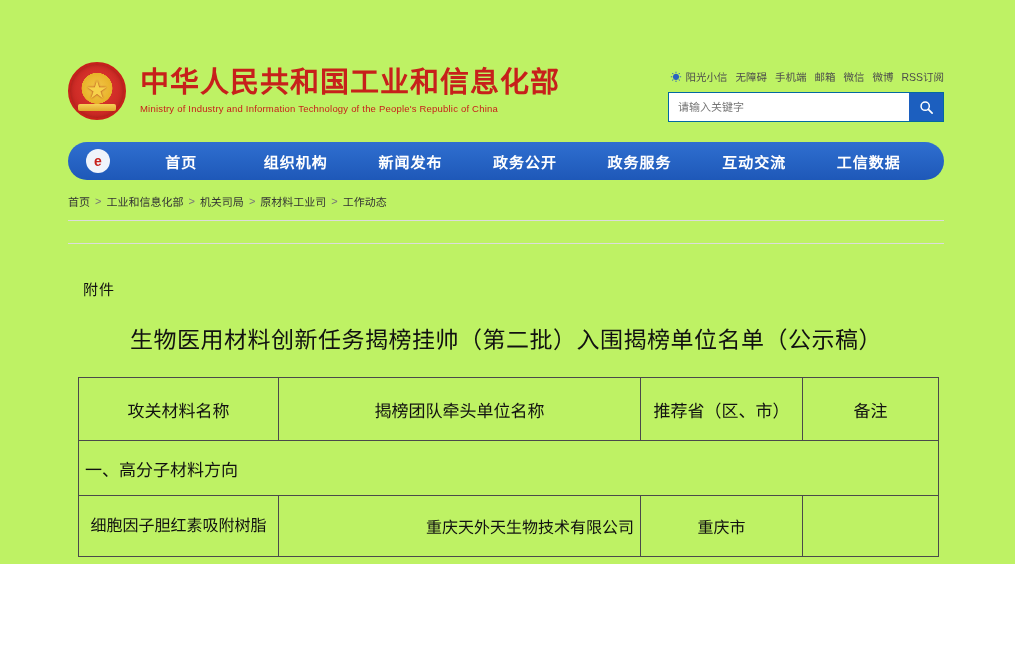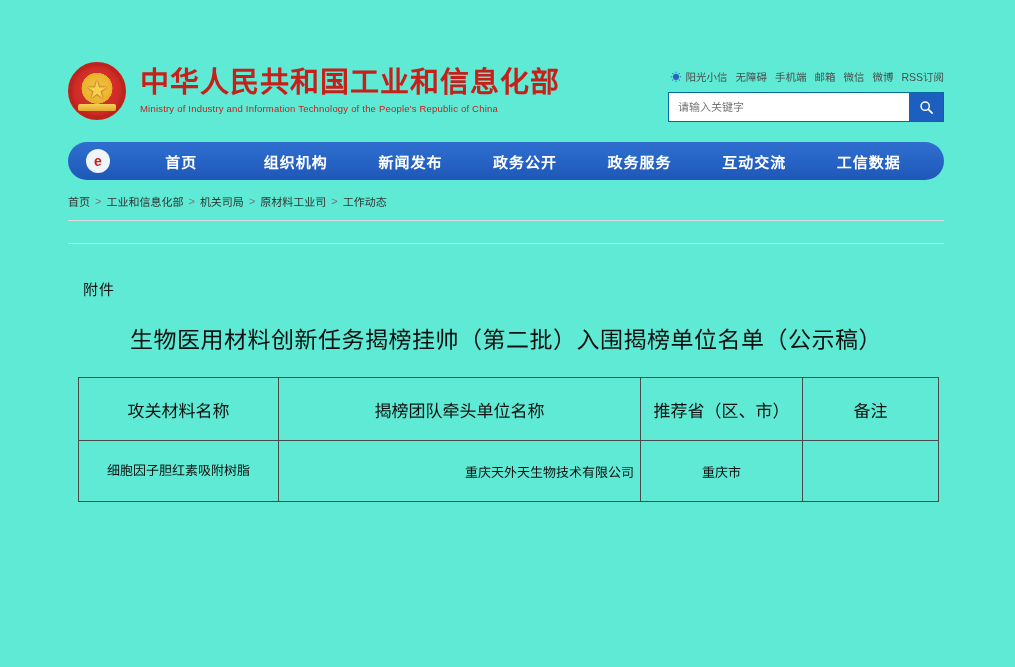--- a/index.html
+++ b/index.html
@@ -8,22 +8,22 @@
     background: #ffffff;
     width: 1015px;
     height: 667px;
     overflow: hidden;
     font-family: "Liberation Sans", sans-serif;
   }
 
   .page {
     position: relative;
     width: 1015px;
-    height: 667px;
-    background: #5eead4;
+    height: 564px;
+    background: #bef264;
   }
 
   
   .site {
     position: absolute;
     left: 68px;
     top: 52px;
     width: 876px;
   }
 
@@ -242,21 +242,21 @@
     color: #111;
   }
   .sec-row td {
     font-size: 17px;
     text-align: left;
     padding-left: 14px;
     height: 38px;
     color: #111;
   }
   .data-row td {
-    font-size: 13px;
+    font-size: 16px;
     color: #111;
     height: 44px;
   }
   .c-mat { text-align: center; line-height: 1.35; }
   .c-org { text-align: right; padding-left: 12px; }
   .c-prov { text-align: center; }
   .c-note { text-align: center; }
 
   .col1 { width: 200px; }
   .col2 { width: 362px; }
@@ -345,20 +345,23 @@
       </colgroup>
       <thead>
         <tr>
           <th>攻关材料名称</th>
           <th>揭榜团队牵头单位名称</th>
           <th>推荐省（区、市）</th>
           <th>备注</th>
         </tr>
       </thead>
       <tbody>
+        <tr class="sec-row">
+          <td colspan="4">一、高分子材料方向</td>
+        </tr>
         <tr class="data-row">
           <td class="c-mat">细胞因子胆红素吸附树脂</td>
           <td class="c-org">重庆天外天生物技术有限公司</td>
           <td class="c-prov">重庆市</td>
           <td class="c-note"></td>
         </tr>
       </tbody>
     </table>
 
   </div>

